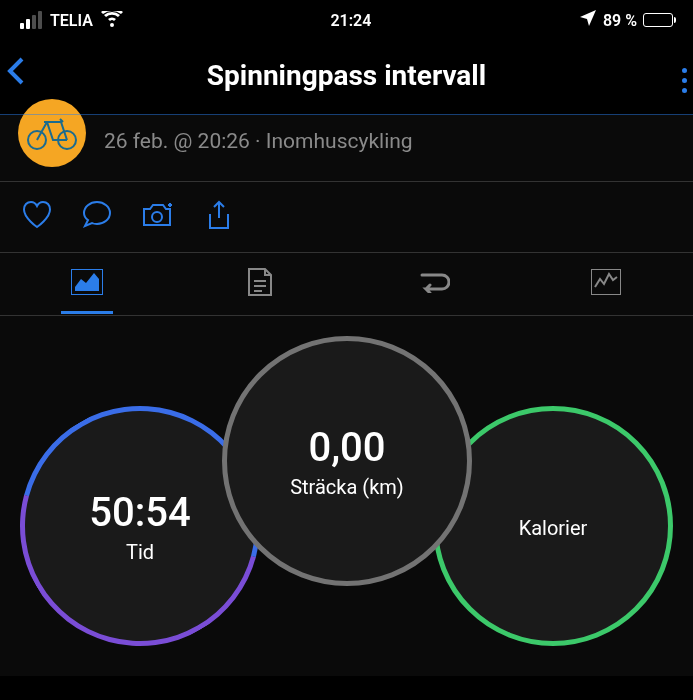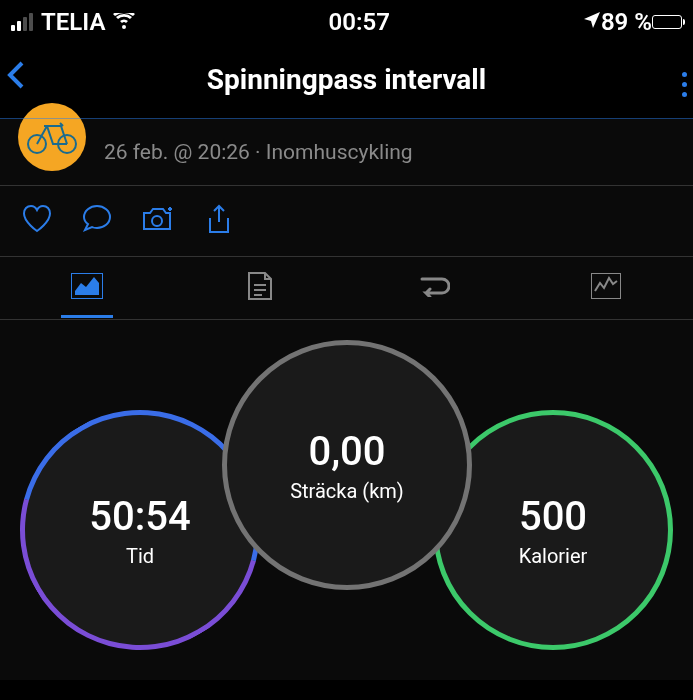--- a/index.html
+++ b/index.html
@@ -8,26 +8,26 @@
       height: 700px;
       background: #000;
       color: #fff;
       font-family: -apple-system, BlinkMacSystemFont, "Segoe UI", Roboto, sans-serif;
       overflow: hidden;
     }
     .status-bar {
       display: flex;
       justify-content: space-between;
       align-items: center;
-      padding: 8px 11px;
-      font-size: 24px;
+      padding: 8px 20px;
+      font-size: 16px;
       font-weight: 600;
     }
     .status-left { display: flex; align-items: center; gap: 8px; }
-    .status-right { display: flex; align-items: center; }
+    .status-right { display: flex; align-items: center; gap: 6px; }
     .signal-bars { display: inline-flex; align-items: flex-end; gap: 2px; }
     .signal-bars span { width: 4px; background: #fff; border-radius: 1px; }
     .signal-bars span:nth-child(1){height:6px;} .signal-bars span:nth-child(2){height:10px;}
     .signal-bars span:nth-child(3){height:14px;opacity:.3;} .signal-bars span:nth-child(4){height:18px;opacity:.3;}
     .wifi-icon { font-size: 20px; }
     .battery { width: 30px; height: 14px; border: 1.5px solid #fff; border-radius: 3px; position: relative; }
     .battery::after { content:''; position:absolute; right:-4px; top:3px; width:2px; height:6px; background:#fff; border-radius:0 2px 2px 0;}
     .battery-fill { height:100%; width:89%; background:#fff; border-radius:1px; }
     .nav-icon { font-size: 18px; }
 
@@ -41,21 +41,21 @@
     .back-btn { color: #2b7de9; font-size: 36px; cursor: pointer; width: 40px; }
     .title { font-size: 28px; font-weight: 700; flex: 1; text-align: center; }
     .more-btn { width: 40px; text-align: right; cursor: pointer; }
     .more-dots { display:inline-flex; flex-direction:column; gap:5px; }
     .more-dots span { width:5px; height:5px; background:#2b7de9; border-radius:50%; }
 
     .divider { height:1px; background:#2b7de9; opacity:.5; }
     .divider-gray { height:1px; background:#333; }
 
     .activity-row {
-      display:flex; align-items:center; gap:18px; padding:14px 18px;
+      display:flex; gap:18px; padding:14px 18px;
       background:#0a0a0a;
     }
     .avatar {
       width:68px; height:68px; border-radius:50%; background:#f5a623;
       display:flex; align-items:center; justify-content:center; flex-shrink:0;
       margin-top:-30px;
     }
     .meta { color:#8a8a8a; font-size:21px; }
 
     .action-row {
@@ -109,21 +109,21 @@
         <span></span>
         <span></span>
       </span>
     <span>TELIA</span>
     <span class="wifi-icon">
       <svg width="22" height="16" viewBox="0 0 22 16">
           <path fill="#fff" d="M11 14a2 2 0 100 4 2 2 0 000-4zm-4-4a6 6 0 018 0l-2 2a3 3 0 00-4 0zm-4-4a12 12 0 0116 0l-2 2a9 9 0 00-12 0zM0 3a18 18 0 0122 0l-2 2a15 15 0 00-18 0z" transform="translate(0 -2)"></path>
         </svg>
     </span>
   </div>
-  <div>00:57</div>
+  <div>21:24</div>
   <div class="status-right">
     <span class="nav-icon">
       <svg width="18" height="18" viewBox="0 0 18 18">
           <path fill="#fff" d="M1 8l16-7-7 16-2-7z"></path>
         </svg>
     </span>
     <span>89 %</span>
     <span class="battery"><span class="battery-fill"></span></span>
   </div>
 </div>
@@ -219,20 +219,19 @@
 </div>
 
 <div class="metrics">
   <div class="circle circle-time">
     <div>
       <div class="metric-value">50:54</div>
       <div class="metric-label">Tid</div>
     </div>
   </div>
   <div class="circle circle-calories">
-    <div class="metric-value">500</div>
     <div class="metric-label">Kalorier</div>
   </div>
   <div class="circle circle-distance">
     <div class="metric-value">0,00</div>
     <div class="metric-label">Sträcka (km)</div>
   </div>
 </div>
 
 </body></html>

